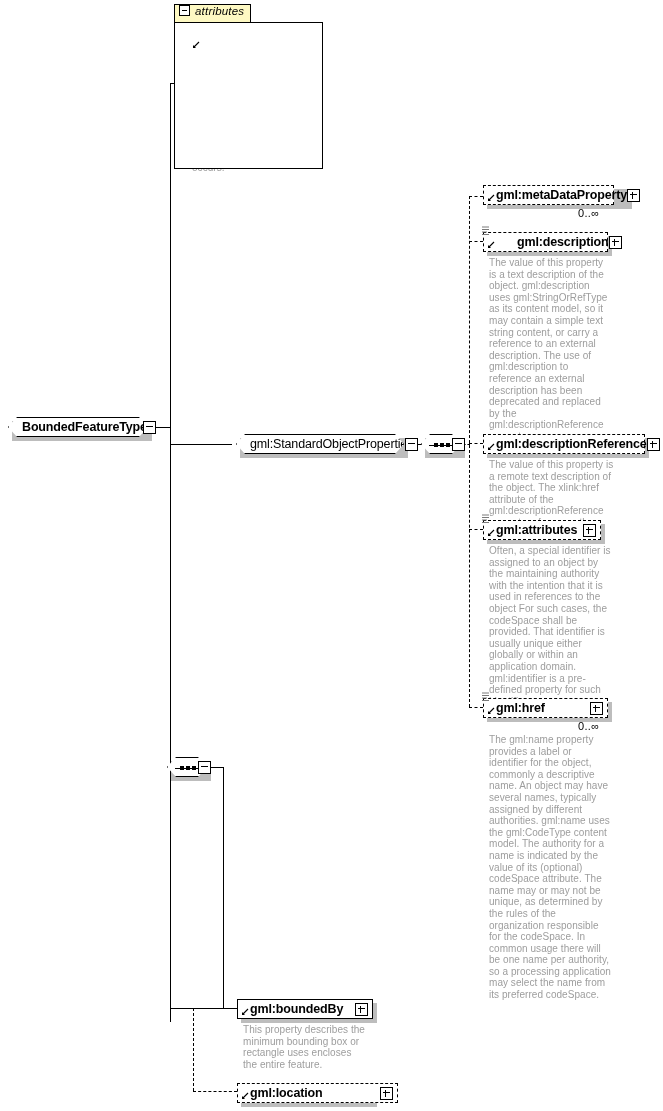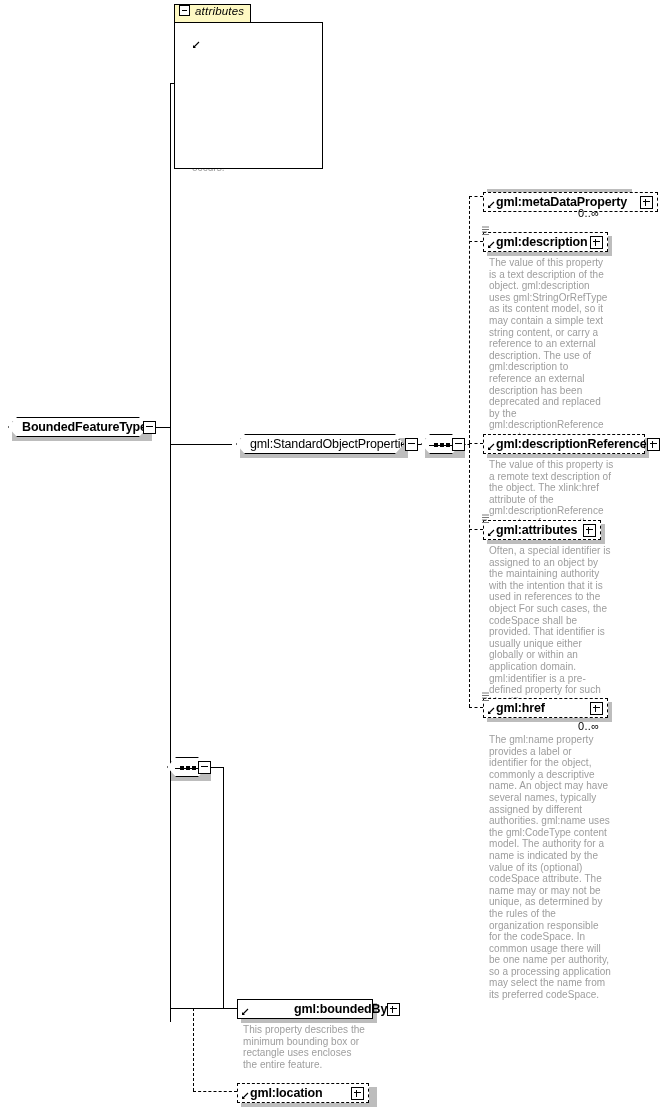--- a/index.html
+++ b/index.html
@@ -40,21 +40,21 @@
     display:flex;align-items:center;
   }
   .chip .chip-t{font-size:12.5px;font-weight:bold;color:#000;padding-left:11px;letter-spacing:-.1px;}
   .shadow{position:absolute;background:#bdbdbd;z-index:1;}
 
   
   .ebox{
     position:absolute;box-sizing:border-box;background:#fff;
     display:flex;align-items:center;z-index:3;
   }
-  .ebox.solid{border:1px solid #000;padding-left:44px;}
+  .ebox.solid{border:1px solid #000;}
   .ebox.dashed{border:1px dashed #000;}
   .ebox .etext{
     font-size:12.5px;font-weight:bold;color:#000;
     padding-left:12px;letter-spacing:-.15px;white-space:nowrap;flex:1 1 auto;
   }
   .plus-box{
     width:11px;height:11px;border:1px solid #000;background:#fff;
     position:relative;flex:0 0 auto;margin-right:4px;
   }
   .plus-box::before,.plus-box::after{
@@ -159,36 +159,36 @@
     <div class="seq-dot" style="left:17px;top:0;"></div>
   </div>
 </div>
 <div class="tgl-minus" style="left:452px;top:438px;"></div>
 <div class="ln-h-d" style="left:463px;top:444px;width:7px;"></div>
 
 <div class="ln-v-d" style="left:469px;top:196px;height:511px;"></div>
 
 <div class="ln-h-d" style="left:469px;top:196px;width:14px;"></div>
 <div class="shadow" style="left:487px;top:189px;width:145px;height:20px;"></div>
-<div class="ebox dashed" style="left:483px;top:185px;width:175px;height:20px;margin-top:7px;">
+<div class="ebox dashed" style="left:483px;top:185px;width:131px;height:20px;">
   <span class="etext">gml:metaDataProperty</span>
   <span class="plus-box"></span>
   <svg class="refarrow" viewBox="0 0 8 8">
     <path d="M7 1 L1.5 6.5" stroke="#000" stroke-width="1.1" fill="none"></path>
     <path d="M1 7 L1 4 L4 7 Z" fill="#000"></path>
   </svg>
 </div>
 <div class="card" style="left:578px;top:207px;">0..∞</div>
 
 <div class="ln-h-d" style="left:469px;top:241px;width:14px;"></div>
 <svg class="doclines" viewBox="0 0 9 10" style="left:481px;top:226px;">
   <path d="M1 1 H8 M1 3.5 H8 M1 6 H6 M1 8.5 H8" stroke="#7a7a7a" stroke-width="1" fill="none"></path>
 </svg>
 <div class="shadow" style="left:487px;top:236px;width:125px;height:20px;"></div>
-<div class="ebox dashed" style="left:483px;top:232px;width:125px;height:20px;">
+<div class="ebox dashed" style="left:483px;top:232px;width:125px;height:20px;padding-left:21px;">
   <span class="etext">gml:description</span>
   <span class="plus-box"></span>
   <svg class="refarrow" viewBox="0 0 8 8">
     <path d="M7 1 L1.5 6.5" stroke="#000" stroke-width="1.1" fill="none"></path>
     <path d="M1 7 L1 4 L4 7 Z" fill="#000"></path>
   </svg>
 </div>
 <div class="doc" style="left:489px;top:257px;width:122px;">The value of this property is a text description of the object. gml:description uses gml:StringOrRefType as its content model, so it may contain a simple text string content, or carry a reference to an external description. The use of gml:description to reference an external description has been deprecated and replaced by the gml:descriptionReference property.</div>
 
 <div class="ln-h-d" style="left:469px;top:443px;width:14px;"></div>
@@ -256,20 +256,20 @@
     <path d="M7 1 L1.5 6.5" stroke="#000" stroke-width="1.1" fill="none"></path>
     <path d="M1 7 L1 4 L4 7 Z" fill="#000"></path>
   </svg>
 </div>
 <div class="doc" style="left:243px;top:1024px;width:125px;">This property describes the minimum bounding box or rectangle uses encloses the entire feature.</div>
 
 <div class="ln-v-d" style="left:193px;top:1008px;height:83px;"></div>
 <div class="ln-h-d" style="left:193px;top:1091px;width:44px;"></div>
 
 <div class="shadow" style="left:241px;top:1087px;width:136px;height:20px;"></div>
-<div class="ebox dashed" style="left:237px;top:1083px;width:132px;height:20px;">
+<div class="ebox dashed" style="left:237px;top:1083px;width:161px;height:20px;">
   <span class="etext">gml:location</span>
   <span class="plus-box"></span>
   <svg class="refarrow" viewBox="0 0 8 8">
     <path d="M7 1 L1.5 6.5" stroke="#000" stroke-width="1.1" fill="none"></path>
     <path d="M1 7 L1 4 L4 7 Z" fill="#000"></path>
   </svg>
 </div>
 
 </body></html>

